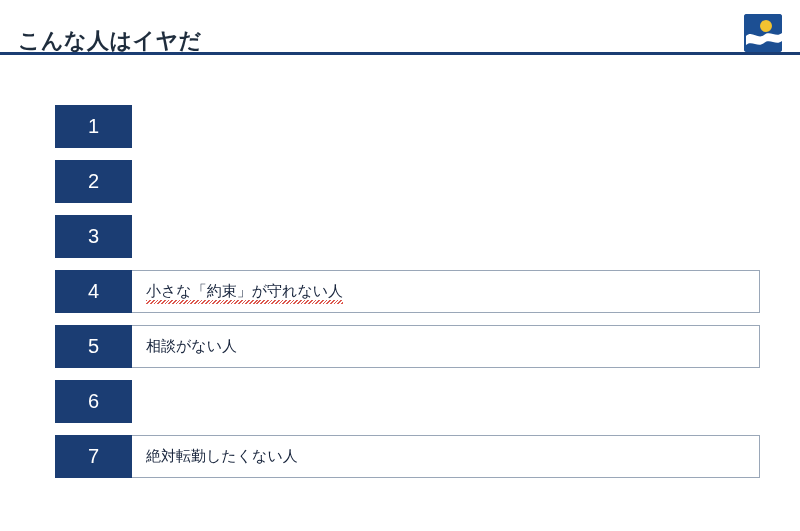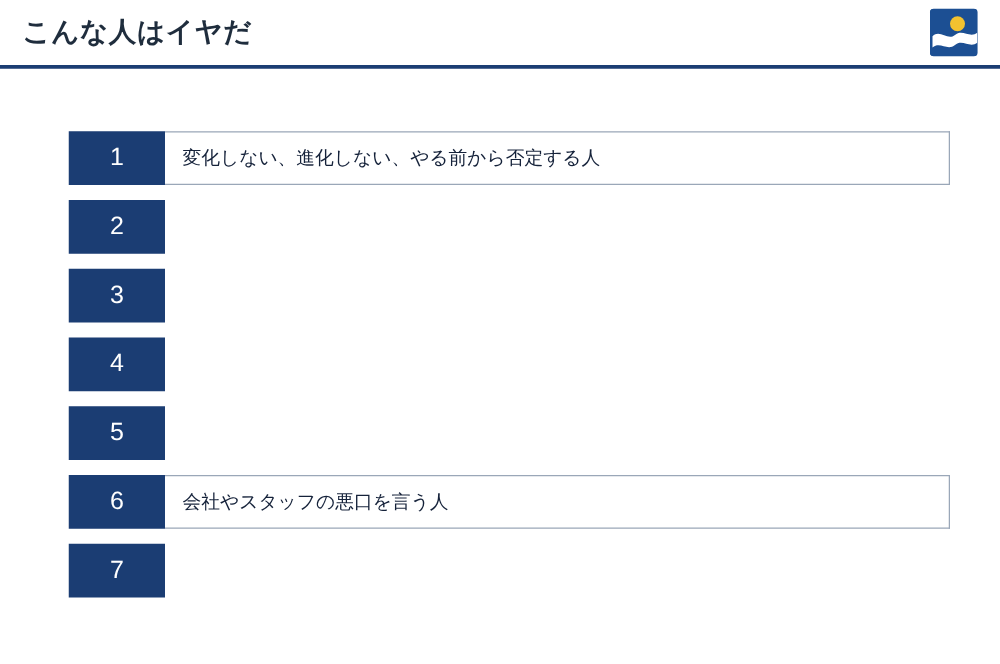--- a/index.html
+++ b/index.html
@@ -15,21 +15,21 @@
     position: relative;
   }
 
   
   .slide-header {
     position: relative;
     height: 52px;
     box-sizing: border-box;
     padding: 0 18px;
     display: flex;
-    align-items: center;
+    align-items: flex-end;
     justify-content: space-between;
   }
   .slide-title {
     font-size: 22px;
     font-weight: bold;
     color: #1f2d3d;
     letter-spacing: 0.5px;
     line-height: 1;
     white-space: nowrap;
   }
@@ -125,45 +125,48 @@
       <path d="M2 22 C8 16, 14 26, 20 21 C26 16, 32 24, 38 19 L38 27 C32 32, 26 24, 20 29 C14 34, 8 26, 2 31 Z" fill="#ffffff"></path>
     </svg>
   </div>
 </div>
 <div class="header-rule"></div>
 
 <div class="list-wrap">
 
   <div class="row">
     <div class="row-num">1</div>
-    <div class="row-text">
-      <span class="txt">変化しない、進化しない、やる前から否定する人</span>
-    </div>
   </div>
 
   <div class="row">
     <div class="row-num">2</div>
   </div>
 
   <div class="row">
     <div class="row-num">3</div>
   </div>
 
   <div class="row">
     <div class="row-num">4</div>
+    <div class="row-text spell">
+      <span class="txt">小さな「約束」が守れない人</span>
+    </div>
   </div>
 
   <div class="row">
     <div class="row-num">5</div>
+    <div class="row-text">
+      <span class="txt">相談がない人</span>
+    </div>
   </div>
 
   <div class="row">
     <div class="row-num">6</div>
-    <div class="row-text">
-      <span class="txt">会社やスタッフの悪口を言う人</span>
-    </div>
   </div>
 
   <div class="row">
     <div class="row-num">7</div>
+    <div class="row-text">
+      <span class="txt">絶対転勤したくない人</span>
+    </div>
   </div>
 
 </div>
 
 </body></html>

